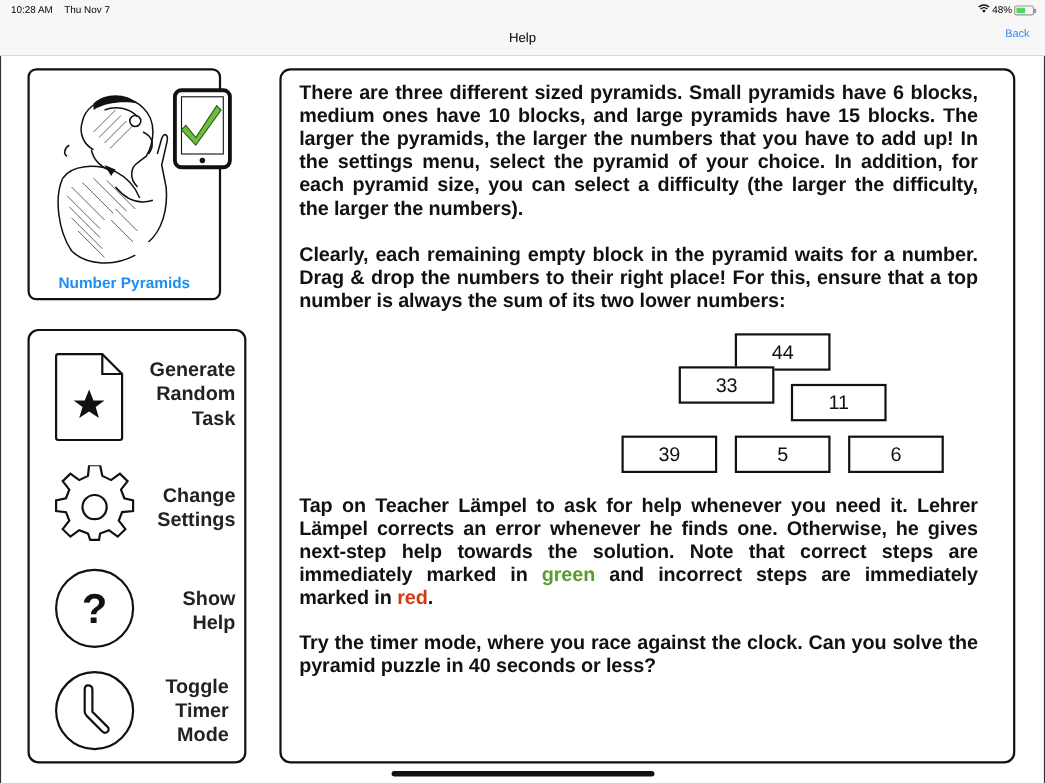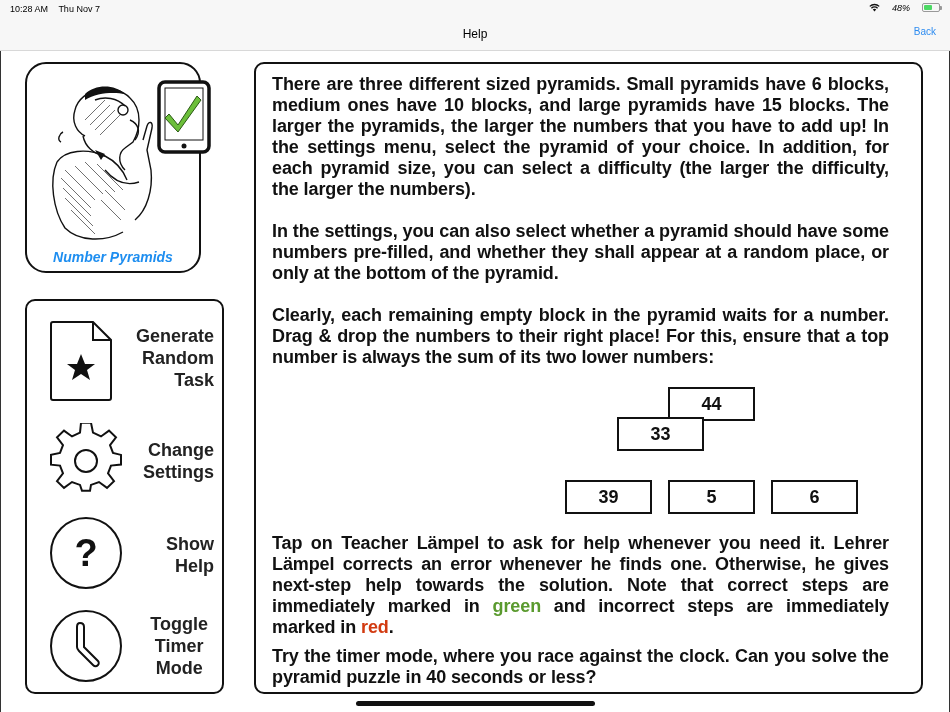--- a/index.html
+++ b/index.html
@@ -2,49 +2,49 @@
 <html><head>
   <meta charset="utf-8">
   <style>
     * { box-sizing: border-box; margin: 0; padding: 0; }
     html, body { width: 950px; height: 712px; overflow: hidden; background: #ffffff; }
     body { font-family: "Liberation Sans", sans-serif; color: #000; position: relative; }
 
     .status-bar { position: absolute; left: 0; top: 0; width: 950px; height: 18px; background: #f7f7f7; font-size: 9px; }
     .status-left { position: absolute; left: 10px; top: 4px; }
     .status-left span { margin-right: 8px; }
-    .status-right { position: absolute; right: 10px; top: 3px; display: flex; align-items: flex-start; gap: 12px; font-style: italic; }
+    .status-right { position: absolute; right: 10px; top: 3px; display: flex; align-items: flex-end; gap: 2px; }
     .battery { width: 18px; height: 9px; border: 1px solid #999; border-radius: 2px; position: relative; display: inline-block; }
     .battery::after { content: ""; position: absolute; right: -3px; top: 2px; width: 2px; height: 4px; background: #999; border-radius: 0 1px 1px 0; }
     .battery-fill { position: absolute; left: 1px; top: 1px; bottom: 1px; background: #4cd964; border-radius: 1px; }
 
     .nav-bar { position: absolute; left: 0; top: 18px; width: 950px; height: 33px; background: #f7f7f7; border-bottom: 1px solid #d8d8d8; }
     .nav-title { position: absolute; left: 0; right: 0; top: 9px; text-align: center; font-size: 12px; font-weight: normal; }
     .nav-back { position: absolute; right: 14px; top: 8px; font-size: 10px; color: #2e8cf0; cursor: pointer; }
 
     .page-frame { position: absolute; left: 0; top: 51px; width: 950px; height: 661px; border-left: 1px solid #333; border-right: 1px solid #333; }
 
-    .logo-card { position: absolute; left: 25px; top: 62px; width: 176px; height: 211px; border: 2px solid #111; border-radius: 21px; background: #fff; font-style: italic; }
+    .logo-card { position: absolute; left: 25px; top: 62px; width: 176px; height: 211px; border: 2px solid #111; border-radius: 8px; background: #fff; }
     .logo-art { position: absolute; left: 8px; top: 6px; width: 180px; height: 180px; }
     .logo-label { position: absolute; left: 0; right: 0; bottom: 6px; text-align: center; color: #1e8ef0; font-weight: bold; font-size: 14px; }
 
     .menu-card { position: absolute; left: 25px; top: 299px; width: 199px; height: 395px; border: 2px solid #111; border-radius: 10px; background: #fff; }
     .menu-item { position: absolute; left: 0; width: 195px; height: 90px; cursor: pointer; }
     .menu-icon { position: absolute; left: 22px; }
     .menu-label { position: absolute; right: 8px; text-align: right; font-weight: bold; font-size: 18px; line-height: 22px; color: #222; white-space: pre-line; }
 
     .help-card { position: absolute; left: 254px; top: 62px; width: 669px; height: 632px; border: 2px solid #111; border-radius: 10px; background: #fff; padding: 10px 32px 0 16px; }
     .help-text { font-size: 18px; font-weight: bold; line-height: 21px; text-align: justify; color: #111; letter-spacing: -0.1px; }
     .help-text p { margin-bottom: 21px; }
-    .help-text p.tight { margin-bottom: 8px; }
+    .help-text p.tight { margin-bottom: 20px; }
     .green { color: #5a9a2e; }
     .red { color: #d23a10; }
 
     .pyramid { position: relative; height: 146px; margin: -10px 0 8px 0; }
-    .block { position: absolute; width: 87px; height: 34px; border: 2px solid #111; background: #fff; text-align: center; line-height: 30px; font-size: 18px; font-weight: bold; }
+    .block { position: absolute; width: 87px; height: 34px; border: 2px solid #111; background: #fff; text-align: center; line-height: 30px; font-size: 18px; font-weight: normal; }
 
     .home-indicator { position: absolute; left: 356px; top: 701px; width: 239px; height: 5px; border-radius: 3px; background: #111; }
   </style>
 </head>
 <body>
 
 <div class="status-bar">
   <div class="status-left">
     <span>10:28 AM</span>
     <span>Thu Nov 7</span>
@@ -144,35 +144,35 @@
     </svg>
     <div class="menu-label" style="top:20px;">Show
 Help</div>
   </div>
 
   <div class="menu-item" style="top:300px;">
     <svg class="menu-icon" style="top:8px;" width="74" height="74" viewBox="0 0 74 74">
       <circle cx="37" cy="37" r="35" fill="#fff" stroke="#111" stroke-width="2"></circle>
       <path d="M31 14 C29 14 28 16 28 18 V38 C28 40 29 41 30 42 L44 56 C46 58 48 57 49 56 C50 55 50 53 49 52 L35 38 V18 C35 16 34 14 31 14 Z" fill="#fff" stroke="#111" stroke-width="2"></path>
     </svg>
-    <div class="menu-label" style="top:12px; right:14px;text-align:center;">Toggle
+    <div class="menu-label" style="top:12px; right:14px;">Toggle
 Timer
 Mode</div>
   </div>
 </div>
 
 <div class="help-card">
   <div class="help-text">
     <p>There are three different sized pyramids. Small pyramids have 6 blocks, medium ones have 10 blocks, and large pyramids have 15 blocks. The larger the pyramids, the larger the numbers that you have to add up! In the settings menu, select the pyramid of your choice. In addition, for each pyramid size, you can select a difficulty (the larger the difficulty, the larger the numbers).</p>
-    <p>In the settings, you can also select whether a pyramid should have some numbers pre-filled, and whether they shall appear at a random place, or only at the bottom of the pyramid.</p>
     <p>Clearly, each remaining empty block in the pyramid waits for a number. Drag &amp; drop the numbers to their right place! For this, ensure that a top number is always the sum of its two lower numbers:</p>
 
     <div class="pyramid">
       <div class="block" style="left:396px; top:8px;">44</div>
       <div class="block" style="left:345px; top:38px;">33</div>
+      <div class="block" style="left:447px; top:54px;">11</div>
       <div class="block" style="left:293px; top:101px;">39</div>
       <div class="block" style="left:396px; top:101px;">5</div>
       <div class="block" style="left:499px; top:101px;">6</div>
     </div>
 
     <p class="tight"><span>Tap on Teacher Lämpel to ask for help whenever you need it. Lehrer Lämpel corrects an error whenever he finds one. Otherwise, he gives next-step help towards the solution. Note that correct steps are immediately marked in </span><span class="green">green</span><span> and incorrect steps are immediately marked in </span><span class="red">red</span><span>.</span></p>
     <p>Try the timer mode, where you race against the clock. Can you solve the pyramid puzzle in 40 seconds or less?</p>
   </div>
 </div>
 

